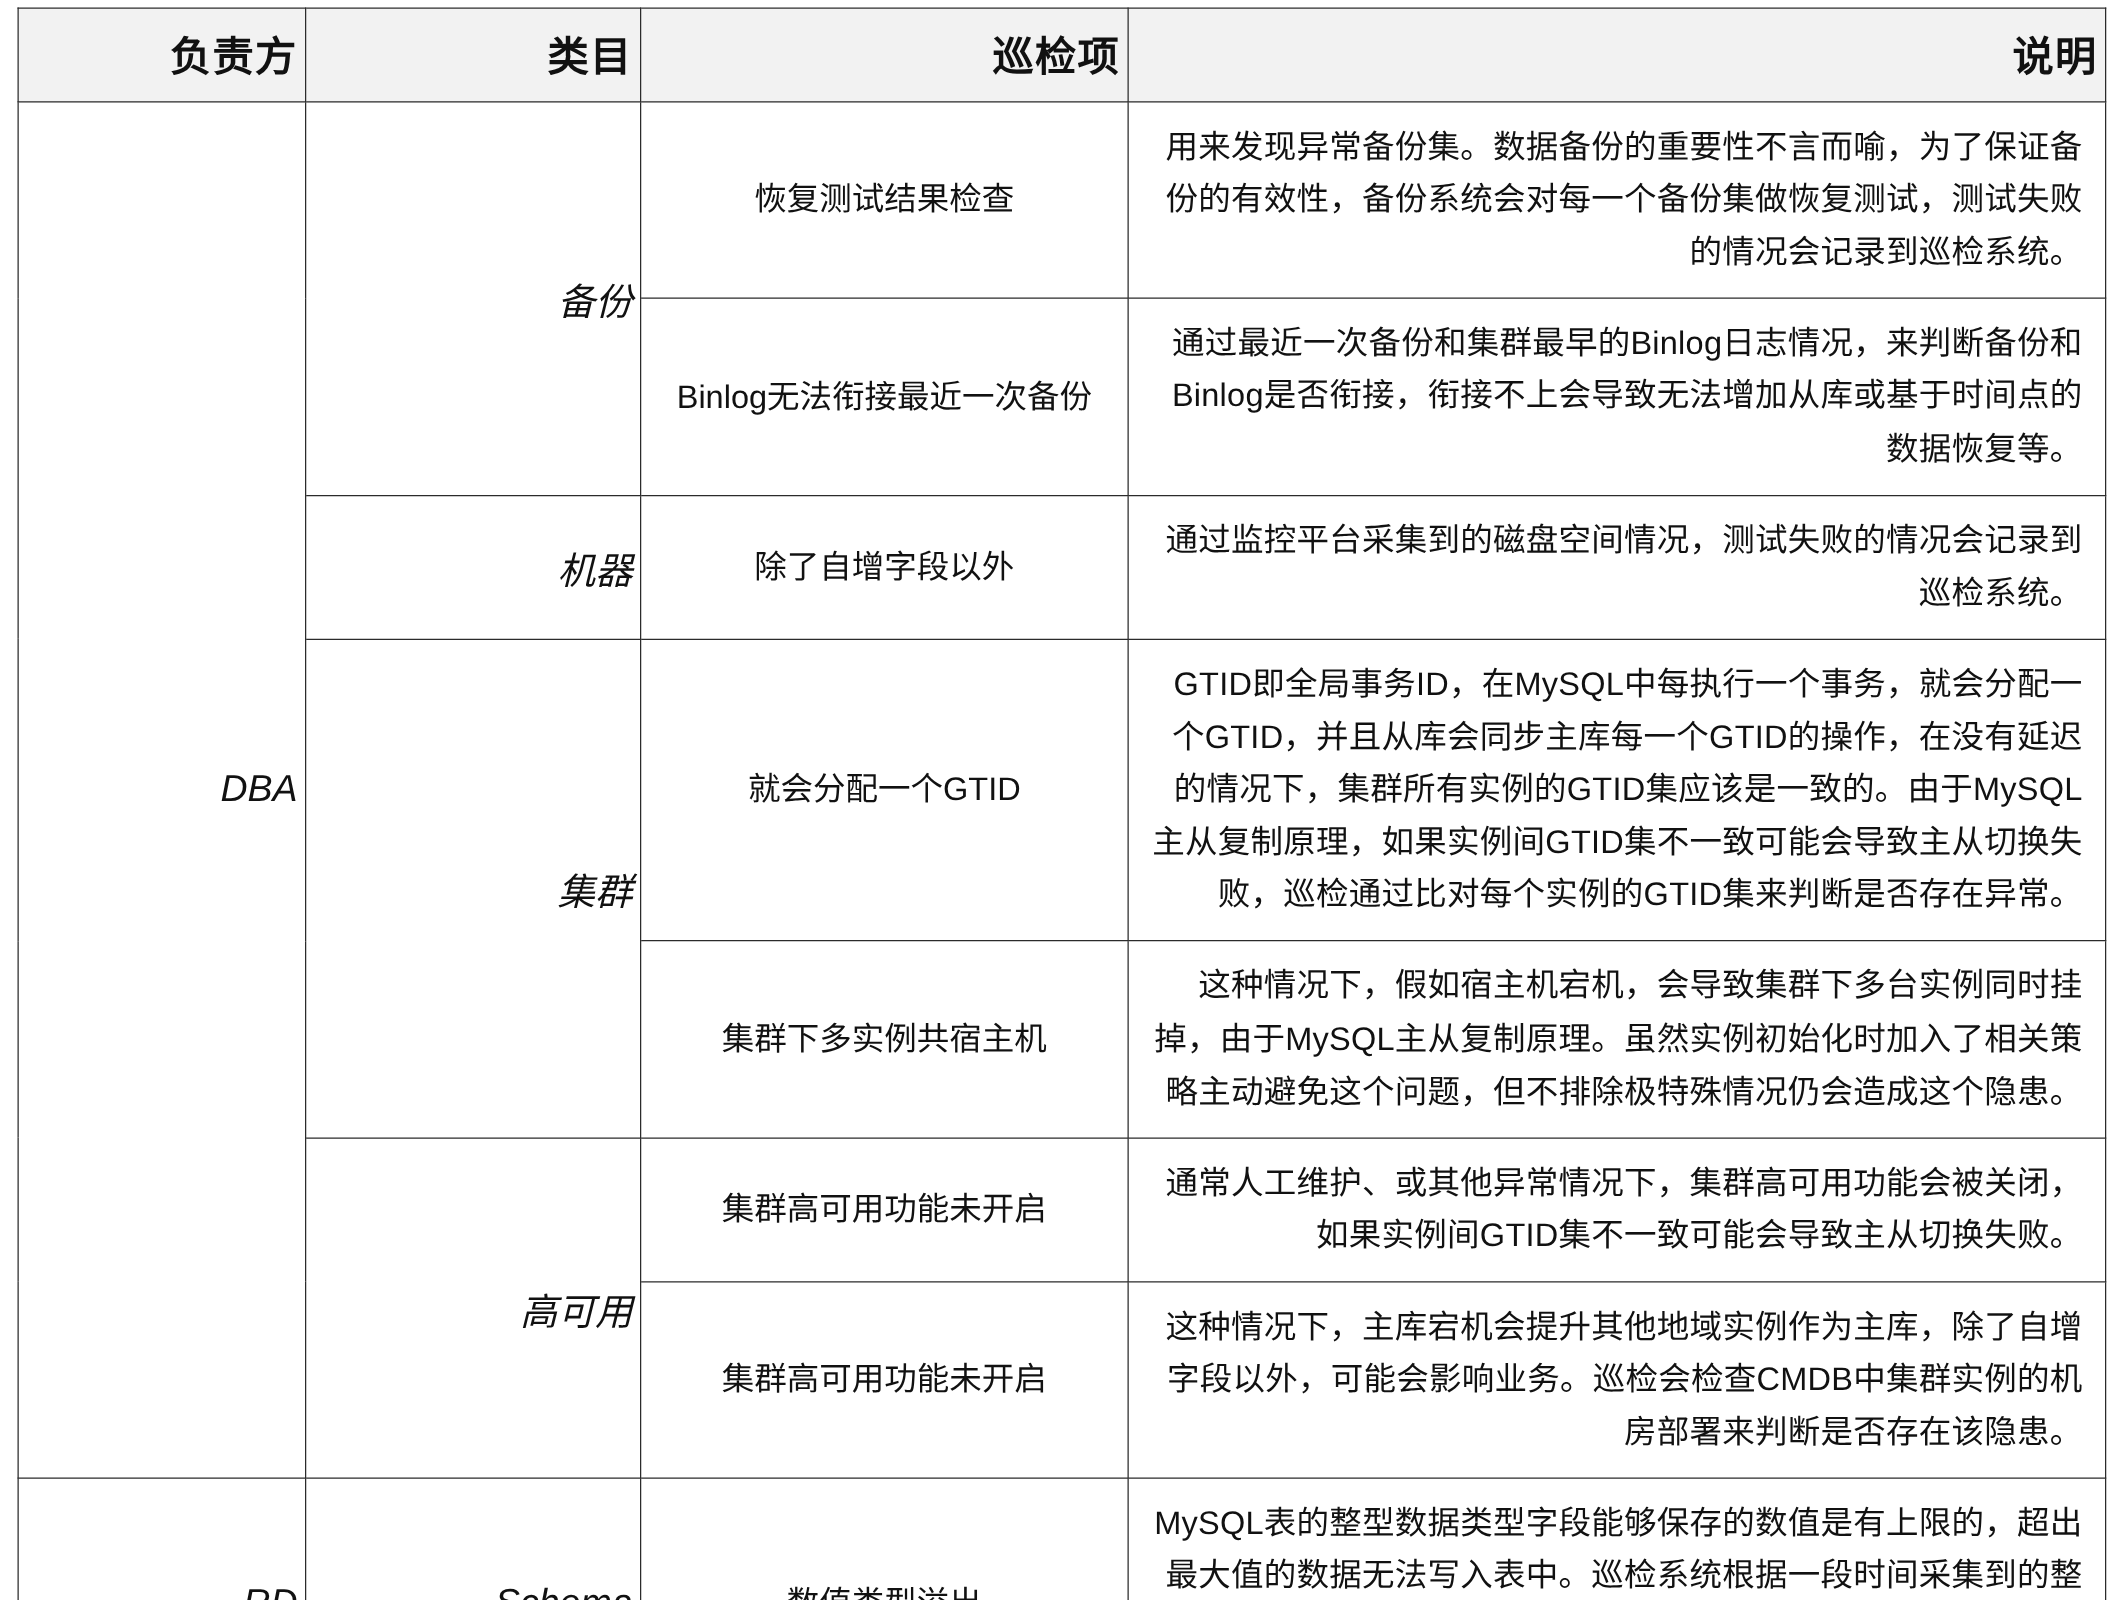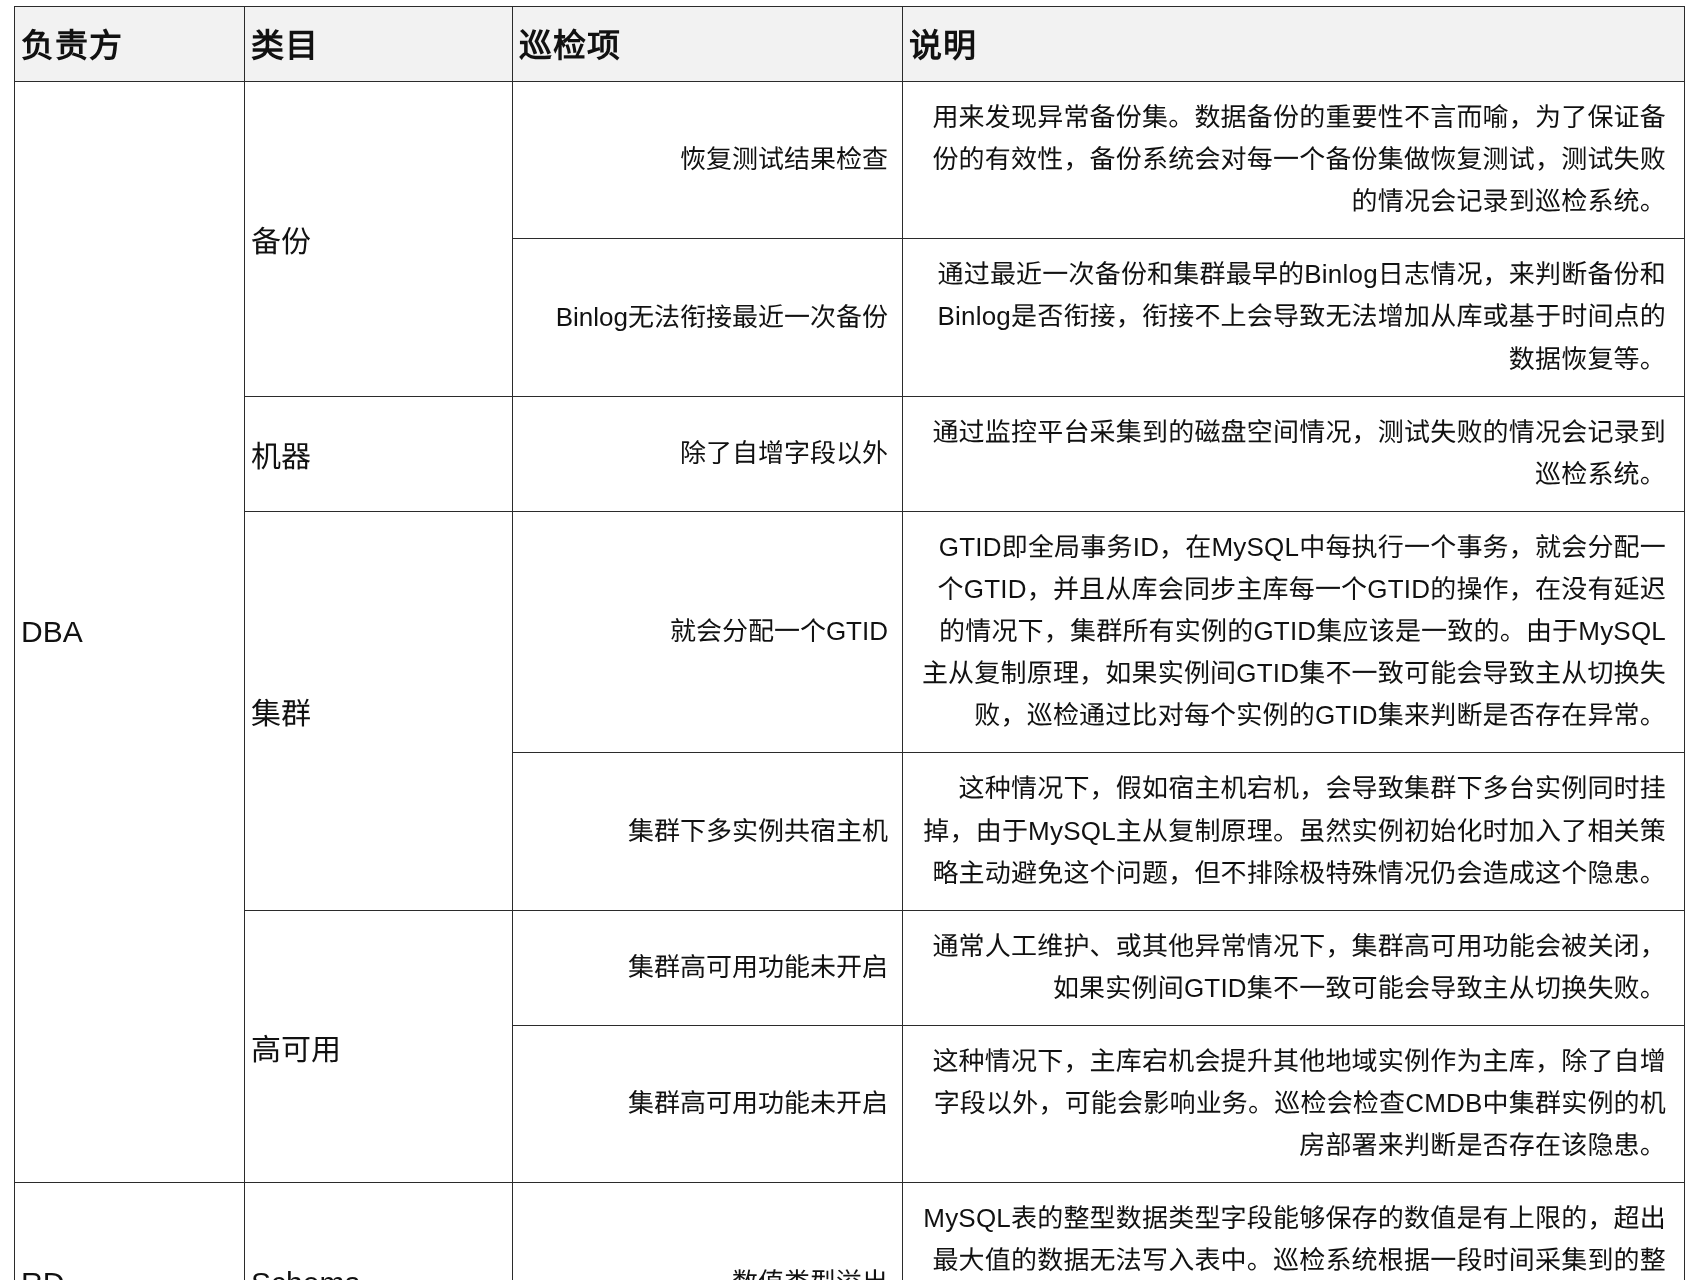--- a/index.html
+++ b/index.html
@@ -31,34 +31,35 @@
   table.inspect-table th,
   table.inspect-table td {
     border: 1px solid #2b2b2b;
     vertical-align: middle;
     box-sizing: border-box;
   }
   thead th {
     background: #f2f2f2;
     font-size: 33px;
     font-weight: bold;
-    text-align: left;
+    text-align: right;
     padding: 12px 6px 14px 6px;
     letter-spacing: 1px;
   }
   td.owner-cell,
   td.cat-cell {
-    text-align: left;
+    text-align: right;
     font-size: 30px;
     padding: 10px 6px;
+    font-style: italic;
   }
   td.item-cell {
     font-size: 26px;
     padding: 14px 14px;
-    text-align: right;
+    text-align: center;
     line-height: 1.45;
   }
   td.desc-cell {
     font-size: 26px;
     padding: 14px 18px 16px 16px;
     text-align: right;
     line-height: 1.62;
     letter-spacing: 0.2px;
   }
 </style>

